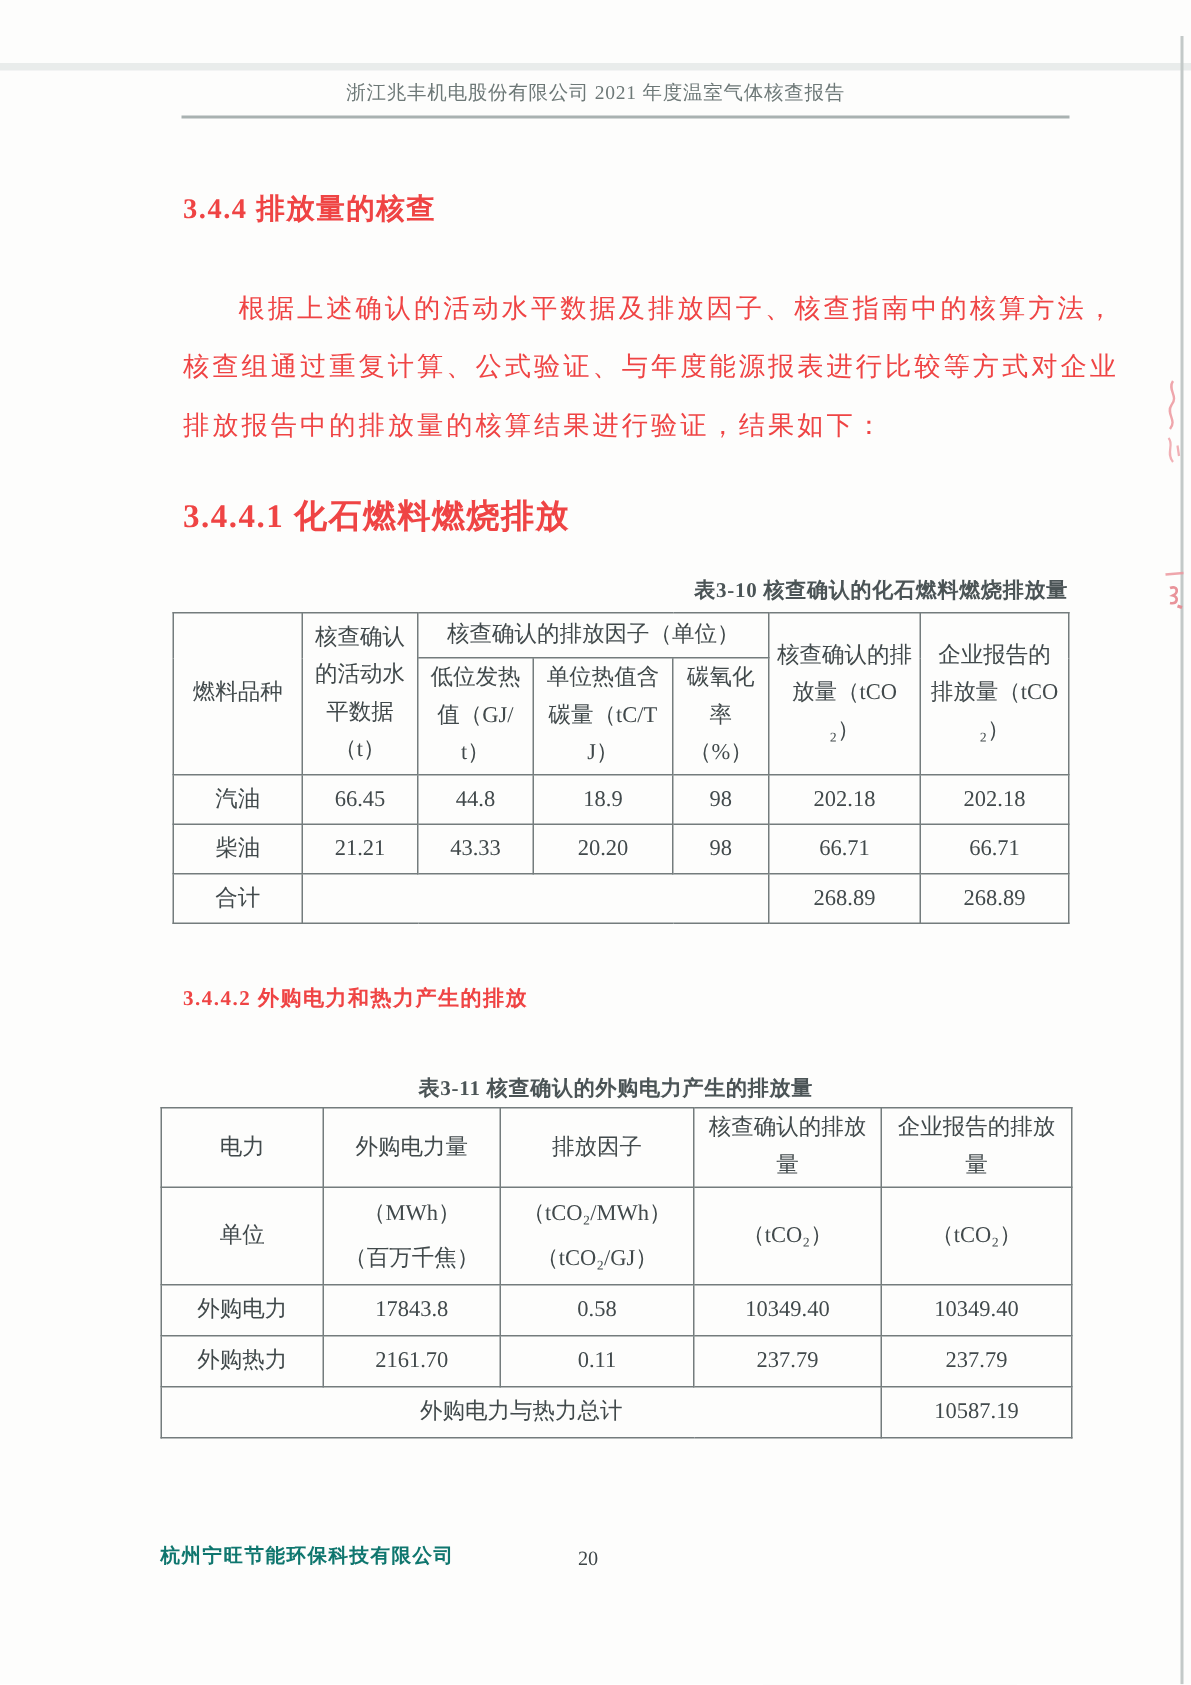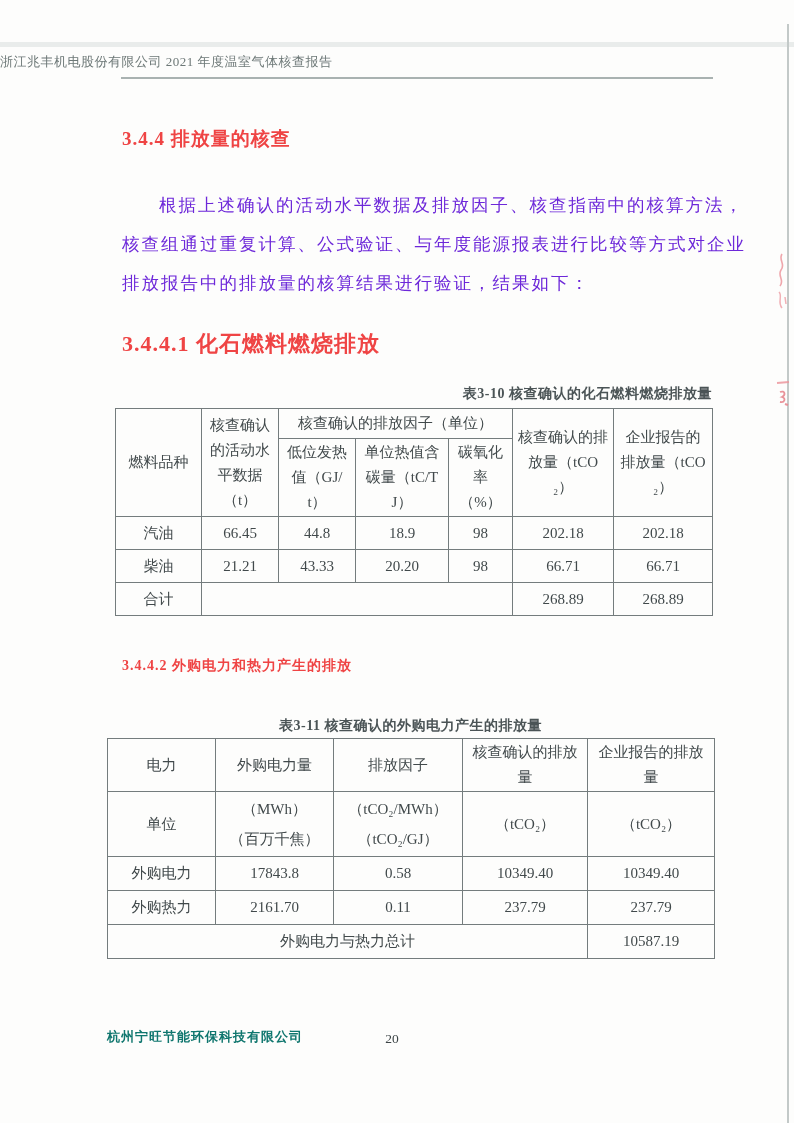--- a/index.html
+++ b/index.html
@@ -3,31 +3,31 @@
 <meta charset="utf-8">
 <style>
   html,body{margin:0;padding:0;background:#ffffff;}
   .page{
     position:relative;width:794px;height:1123px;background:#fdfdfc;overflow:hidden;
     font-family:"Liberation Serif","DejaVu Serif",serif;color:#4b5355;
   }
   .scan-band{position:absolute;top:42px;left:0;width:794px;height:5px;background:#e9eceb;}
   .edge-line{position:absolute;left:787px;top:24px;width:2px;height:1099px;background:#c3c9c8;}
   .running-title{
-    position:absolute;top:53px;left:0;width:794px;
+    position:absolute;top:53px;left:0;width:794px;text-align:center;
     font-size:13px;letter-spacing:0.5px;color:#6d7877;
   }
   .header-rule{position:absolute;top:77px;left:121px;width:592px;height:2px;background:#a9b2b1;}
   .h1{
     position:absolute;left:122px;font-size:19px;font-weight:bold;color:#ef4444;letter-spacing:1px;
   }
   .h1.s344{top:126px;}
   .h1.s3441{top:329px;font-size:22px;}
   .h1.s3442{top:657px;font-size:14px;}
-  .para{position:absolute;top:186px;left:122px;width:592px;color:#6d28d9;}
+  .para{position:absolute;top:186px;left:122px;width:592px;color:#ef4444;}
   .para .pline{height:39px;line-height:39px;font-size:17.5px;letter-spacing:2px;white-space:nowrap;}
   .para .pline.indent{text-indent:37px;}
   .tbl-caption{
     position:absolute;text-align:center;font-weight:bold;font-size:14px;color:#4b5456;letter-spacing:0.5px;
   }
   .cap10{top:385px;left:115px;width:597px;text-align:right;}
   .cap11{top:717px;left:107px;width:607px;}
   table.rpt{
     position:absolute;border-collapse:collapse;table-layout:fixed;
     font-size:15px;color:#41494b;

